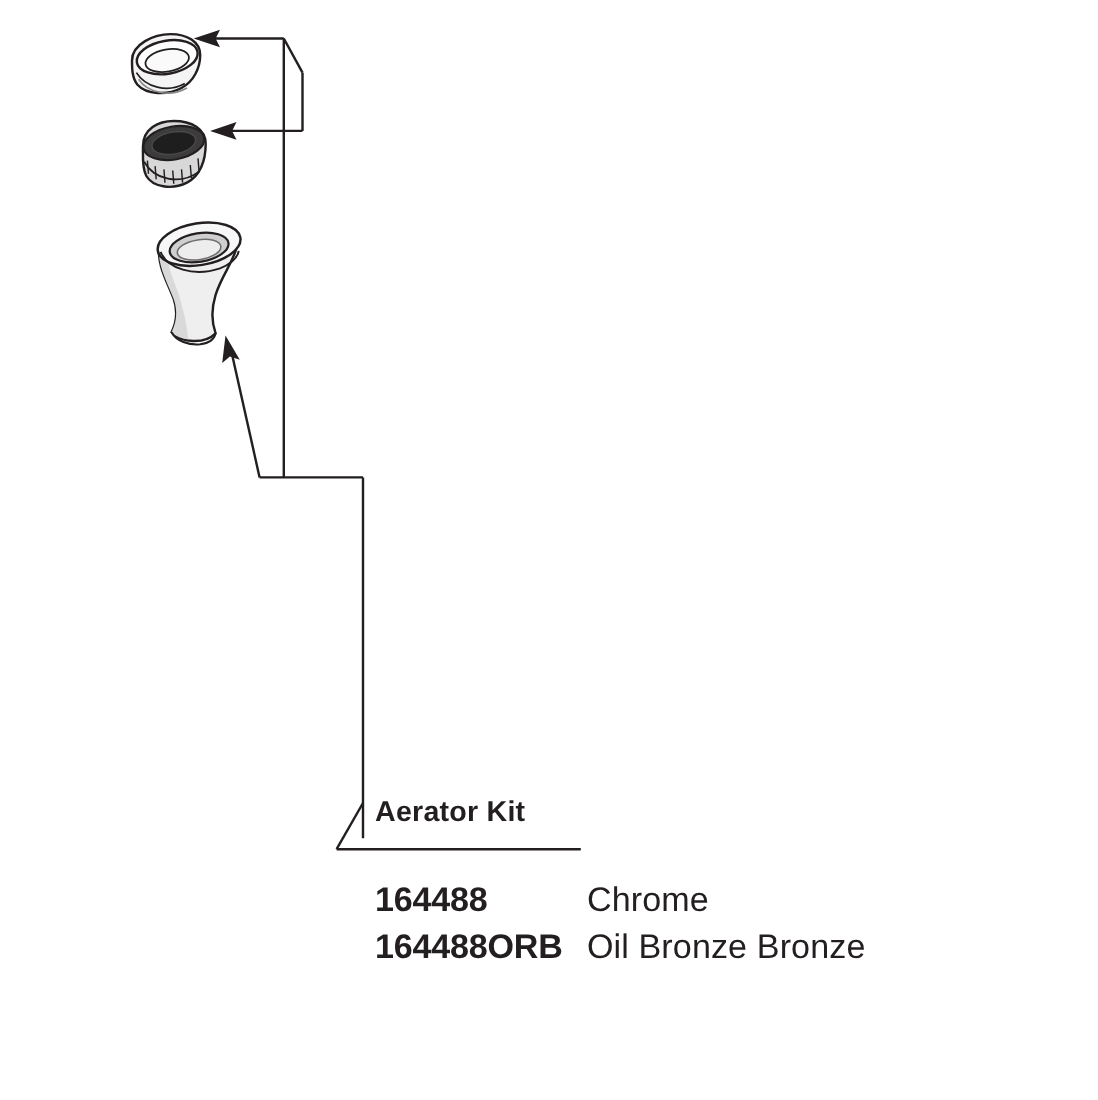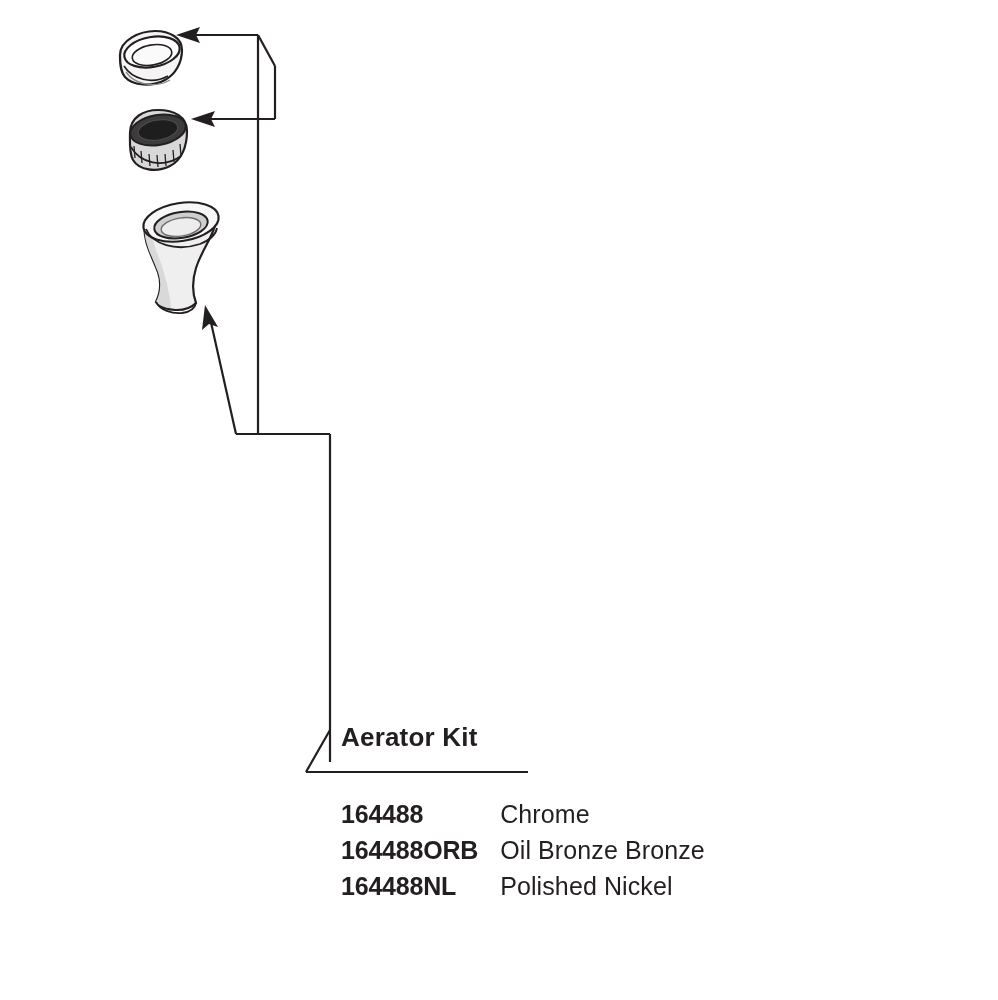--- a/index.html
+++ b/index.html
@@ -46,21 +46,21 @@
     white-space: nowrap;
   }
   .parts-table {
     position: absolute;
     left: 341px;
     top: 800px;
     border-collapse: collapse;
   }
   .parts-table td {
     padding: 0 0 7px 0;
-    font-size: 25px;
+    font-size: 31px;
     color: #231f20;
     white-space: nowrap;
     vertical-align: baseline;
   }
   .parts-table td.sku {
     font-weight: bold;
     padding-right: 22px;
     letter-spacing: -0.2px;
   }
   .parts-table td.finish {
@@ -169,21 +169,17 @@
     <table class="parts-table">
       <tbody>
         <tr>
           <td class="sku">164488</td>
           <td class="finish">Chrome</td>
         </tr>
         <tr>
           <td class="sku">164488ORB</td>
           <td class="finish">Oil Bronze Bronze</td>
         </tr>
-        <tr>
-          <td class="sku">164488NL</td>
-          <td class="finish">Polished Nickel</td>
-        </tr>
       </tbody>
     </table>
 
   </div>
 </div>
 
 </body></html>

